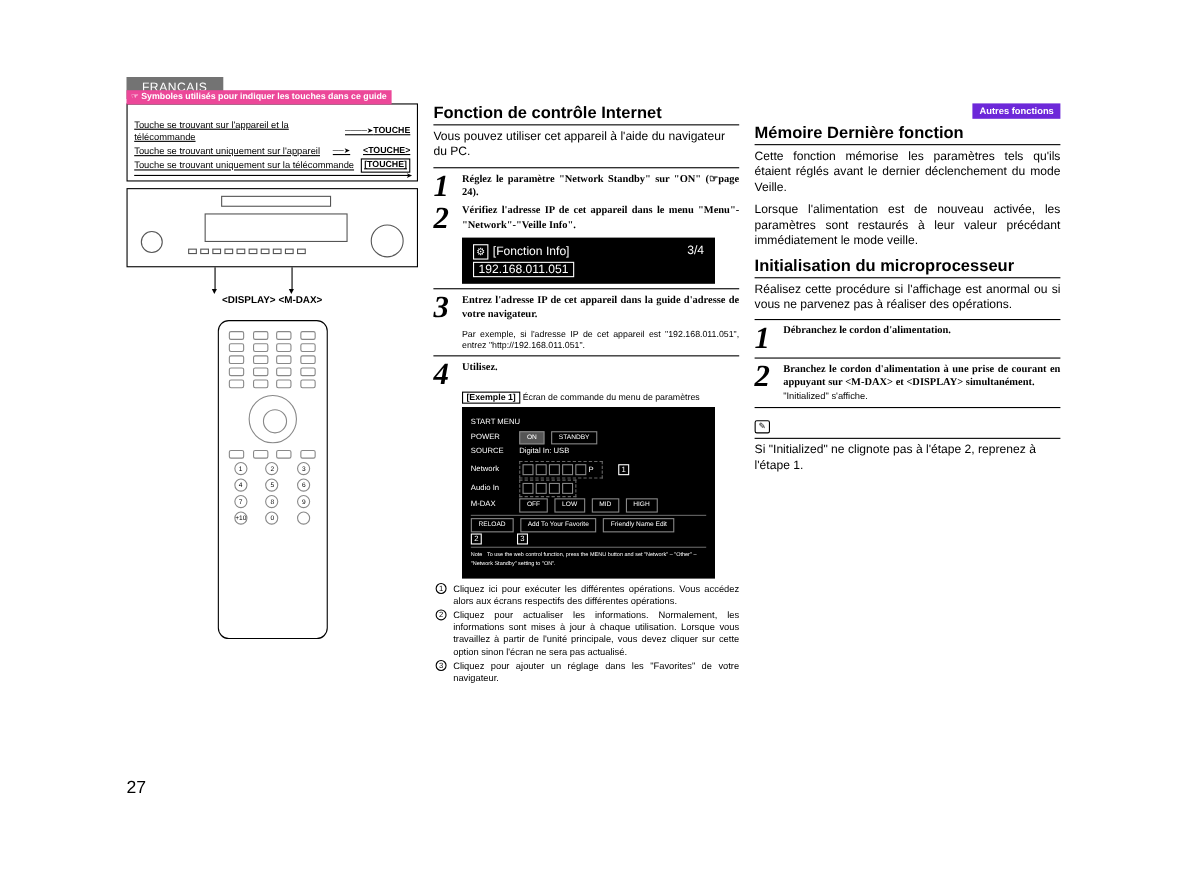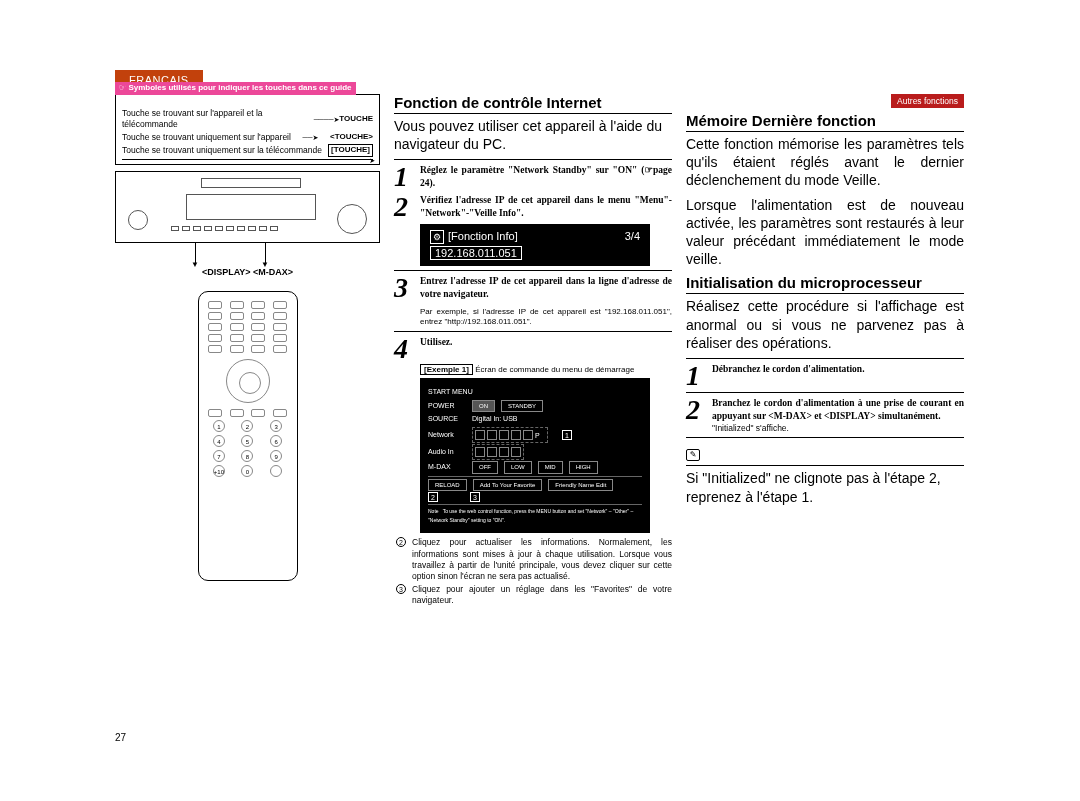--- a/index.html
+++ b/index.html
@@ -1,26 +1,26 @@
 <!DOCTYPE html>
 <html><head>
 <meta charset="utf-8">
 <style>
   * { margin:0; padding:0; box-sizing:border-box; }
   body { font-family: Arial, Helvetica, sans-serif; background:#fff; color:#000; font-size:10px; width:1080px; height:801px; position:relative; }
   .page { position:absolute; left:115px; top:70px; width:865px; }
-  .lang-tab { display:inline-block; background:#c2410c; color:#fff; padding:4px 14px; font-size:11px; letter-spacing:0.5px; margin-bottom:4px; }
+  .lang-tab { display:inline-block; background:#737373; color:#fff; padding:4px 14px; font-size:11px; letter-spacing:0.5px; margin-bottom:4px; }
   .top { display:flex; gap:14px; }
   .leftcol { width:265px; }
   .midcol { width:278px; }
   .rightcol { width:278px; }
   .symbox { border:1px solid #000; padding:4px 6px; font-size:8.5px; line-height:1.35; position:relative; margin-bottom:6px; }
   .symbox .tab { position:absolute; left:-1px; top:-13px; background:#ec4899; color:#fff; font-size:8px; padding:1px 4px; }
   .symbox .tab::before{ content:"☞ "; }
-  .symrow { display:flex; justify-content:space-between; align-items:center; margin:1px 0; }
+  .symrow { display:flex; justify-content:space-between; align-items:center; margin:1px 0;text-decoration:underline; }
   .symrow .arrow { font-size:7px; }
   .symrow .btn { font-weight:bold; font-size:8px; }
   .btn-out { border:1px solid #000; padding:0 2px; }
   .device { border:1px solid #000; height:72px; margin-top:6px; position:relative; background:#fff; }
   .device .slot { position:absolute; top:6px; left:85px; width:100px; height:10px; border:1px solid #555; }
   .device .disp { position:absolute; top:22px; left:70px; width:130px; height:26px; border:1px solid #555; }
   .device .knobL { position:absolute; top:38px; left:12px; width:20px; height:20px; border:1px solid #555; border-radius:50%; }
   .device .knobR { position:absolute; top:32px; right:12px; width:30px; height:30px; border:1px solid #555; border-radius:50%; }
   .device .btns { position:absolute; top:54px; left:55px; width:160px; display:flex; gap:3px; }
   .device .btns span { width:8px; height:5px; border:0.5px solid #555; }
@@ -30,21 +30,21 @@
   .arrows-down .a2 { left:150px; height:20px; }
   .arrows-down .a1::after, .arrows-down .a2::after { content:"▼"; position:absolute; bottom:-6px; left:-4px; font-size:8px; }
   .dispdax { text-align:center; font-size:9px; font-weight:bold; margin-top:2px; }
   .remote { width:100px; height:290px; border:1px solid #000; border-radius:10px; margin:14px auto 0; padding:6px; background:#fff; }
   .remote .r-row { display:flex; justify-content:space-around; margin:3px 0; }
   .remote .r-btn { width:14px; height:8px; border:0.5px solid #888; border-radius:2px; }
   .remote .r-ring { width:44px; height:44px; border:1px solid #888; border-radius:50%; margin:6px auto; position:relative; }
   .remote .r-ring::after { content:""; position:absolute; top:12px; left:12px; width:20px; height:20px; border:1px solid #888; border-radius:50%; }
   .remote .r-num { width:12px; height:12px; border:0.5px solid #888; border-radius:50%; font-size:6px; text-align:center; line-height:12px; }
   h1 { font-size:15px; font-weight:bold; border-bottom:1px solid #000; padding-bottom:2px; margin-bottom:3px; font-family:Arial; }
-  .sub { font-size:14px; line-height:1.3; margin-bottom:6px; }
+  .sub { font-size:11px; line-height:1.3; margin-bottom:6px; }
   .step { display:flex; gap:6px; margin:4px 0; }
   .stepnum { font-size:28px; font-weight:bold; font-family:"Times New Roman", serif; font-style:italic; line-height:0.9; width:20px; }
   .stepbody { flex:1; font-size:9.5px; line-height:1.25; text-align:justify; }
   .stepbody b { font-family:"Times New Roman", serif; }
   .hr { border-top:1px solid #000; margin:3px 0; }
   .ipbox { background:#000; color:#fff; padding:6px 10px; margin:4px 0 4px 26px; width:230px; font-family:Arial; position:relative; }
   .ipbox .row1 { display:flex; justify-content:space-between; font-size:11px; }
   .ipbox .row2 { font-size:20px; font-weight:normal; letter-spacing:0.5px; }
   .ipbox .row3 { display:inline-block; border:1px solid #fff; padding:0 4px; font-size:11px; margin-top:2px; }
   .ipbox .icon { display:inline-block; width:14px; height:14px; border:1px solid #fff; margin-right:4px; vertical-align:middle; text-align:center; line-height:12px; font-size:9px; }
@@ -52,24 +52,24 @@
   .mockui .row { display:flex; align-items:center; gap:6px; margin:1px 0; }
   .mockui .label { width:38px; }
   .mockui .pill { border:1px solid #888; padding:0 6px; font-size:6px; }
   .mockui .pill.on { background:#555; }
   .mockui .icons { display:flex; gap:2px; border:1px dashed #666; padding:2px; }
   .mockui .icons span { width:10px; height:10px; border:0.5px solid #888; }
   .mockui .note { font-size:5px; border-top:0.5px solid #666; padding-top:2px; margin-top:2px; }
   .callout { position:absolute; font-size:7px; border:1px solid #fff; width:10px; height:10px; line-height:9px; text-align:center; }
   .annot { display:flex; gap:6px; font-size:8.5px; line-height:1.3; margin:2px 0 2px 2px; text-align:justify; }
   .annot .circ { border:1px solid #000; border-radius:50%; width:10px; height:10px; font-size:7px; text-align:center; line-height:9px; flex-shrink:0; }
-  .pill-black { background:#b91c1c; color:#fff; font-size:8.5px; padding:2px 6px; display:inline-block; float:right; font-weight:normal; }
+  .pill-black { background:#6d28d9; color:#fff; font-size:8.5px; padding:2px 6px; display:inline-block; float:right; font-weight:bold; }
   .clearfix::after{content:"";display:table;clear:both;}
   .note-icon { border:1px solid #000; width:14px; height:12px; display:inline-block; position:relative; font-size:8px; text-align:center; line-height:10px; border-radius:2px; margin-top:8px;}
-  .pagenum { position:absolute; left:115px; top:732px; font-size:10px; }
+  .pagenum { position:absolute; left:115px; top:708px; font-size:16px; }
 </style>
 </head>
 <body>
 
 <div class="page">
   <div class="lang-tab">FRANÇAIS</div>
 
   <div class="top">
 
     <div class="leftcol">
@@ -199,32 +199,32 @@
           <span><span class="icon">⚙</span><span>[Fonction Info]</span></span>
           <span>3/4</span>
         </div>
         <div class="row3">192.168.011.051</div>
       </div>
 
       <div class="hr"></div>
       <div class="step">
         <div class="stepnum">3</div>
         <div class="stepbody">
-          <b>Entrez l'adresse IP de cet appareil dans la ligne d'adresse de votre navigateur.</b>
+          <b>Entrez l'adresse IP de cet appareil dans la guide d'adresse de votre navigateur.</b>
           <div style="font-size:8px; text-align:justify; margin-top:6px;">Par exemple, si l'adresse IP de cet appareil est "192.168.011.051", entrez "http://192.168.011.051".</div>
         </div>
       </div>
       <div class="hr"></div>
       <div class="step">
         <div class="stepnum">4</div>
         <div class="stepbody"><b>Utilisez.</b></div>
       </div>
       <div style="margin-left:26px; font-size:8px;">
         <span style="border:1px solid #000; padding:0 3px; font-weight:bold;">[Exemple 1]</span>
-        <span>Écran de commande du menu de démarrage</span>
+        <span>Écran de commande du menu de paramètres</span>
       </div>
 
       <div class="mockui">
         <div style="font-size:7px;">START MENU</div>
         <div class="row">
             <span class="label">POWER</span>
           <span class="pill on">ON</span>
           <span class="pill">STANDBY</span>
         </div>
         <div class="row">
@@ -267,20 +267,24 @@
         </div>
         <div class="row">
           <span class="callout" style="position:static;">2</span>
           <span style="width:20px"></span>
           <span class="callout" style="position:static;">3</span>
         </div>
         <div class="note"><span>Note</span> &nbsp; <span>To use the web control function, press the MENU button and set "Network" – "Other" – "Network Standby" setting to "ON".</span></div>
       </div>
 
       <div class="annot">
+          <span class="circ">1</span>
+          <span>Cliquez ici pour exécuter les différentes opérations. Vous accédez alors aux écrans respectifs des différentes opérations.</span>
+        </div>
+      <div class="annot">
           <span class="circ">2</span>
           <span>Cliquez pour actualiser les informations. Normalement, les informations sont mises à jour à chaque utilisation. Lorsque vous travaillez à partir de l'unité principale, vous devez cliquer sur cette option sinon l'écran ne sera pas actualisé.</span>
         </div>
       <div class="annot">
           <span class="circ">3</span>
           <span>Cliquez pour ajouter un réglage dans les "Favorites" de votre navigateur.</span>
         </div>
     </div>
 
     <div class="rightcol">

